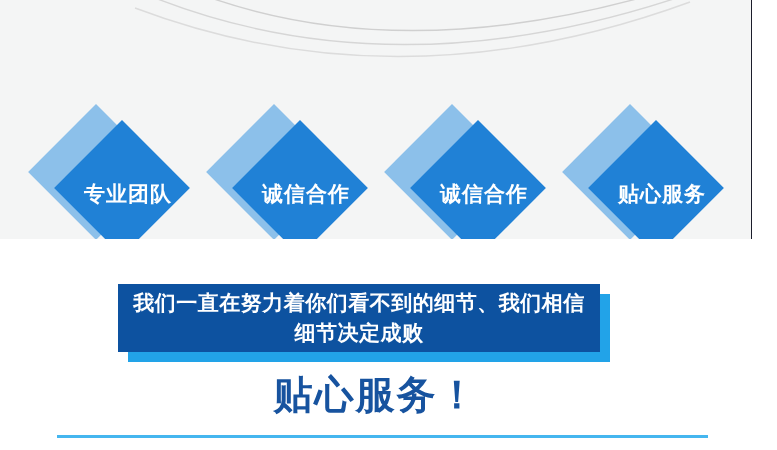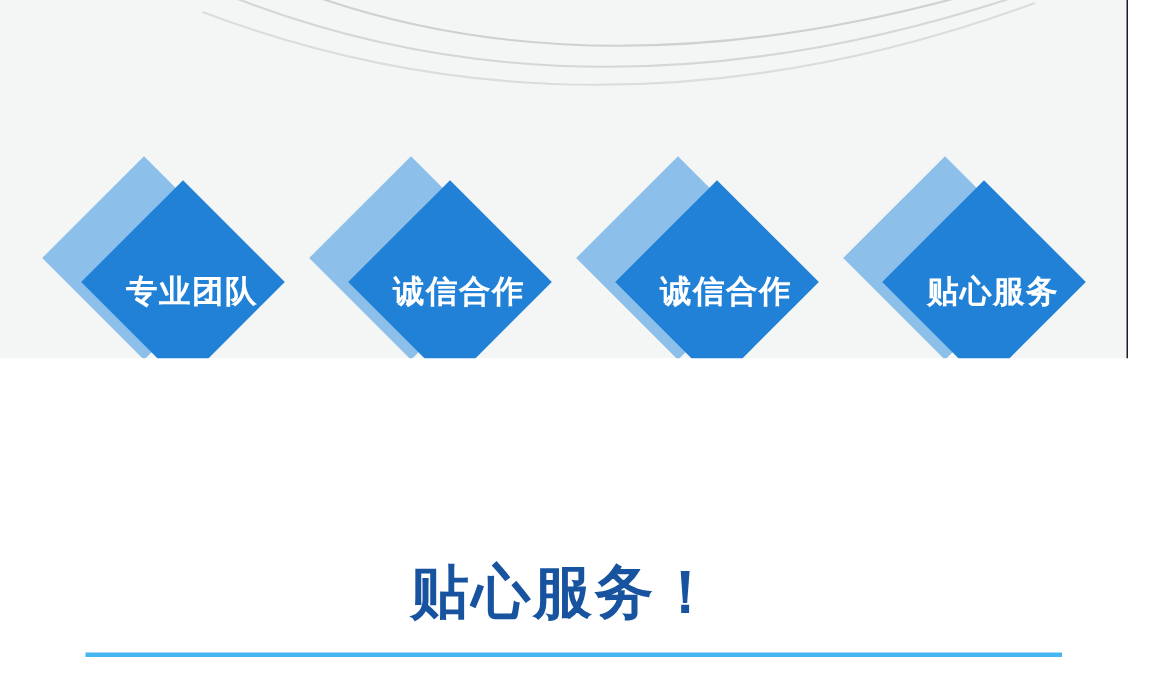--- a/index.html
+++ b/index.html
@@ -217,19 +217,26 @@
         <div class="diamond-front"></div>
         <div class="diamond-label">贴心服务</div>
       </div>
 
     </div>
   </div>
   <div class="panel-right-fill"></div>
 
   <div class="lower">
 
+    <div class="banner-wrap">
+      <div class="banner-shadow"></div>
+      <div class="banner-box">
+        <div class="banner-line">我们一直在努力着你们看不到的细节、我们相信</div>
+        <div class="banner-line">细节决定成败</div>
+      </div>
+    </div>
 
     <div class="big-title">贴心服务！</div>
 
     <div class="bottom-rule"></div>
   </div>
 
 </div>
 
 </body></html>

